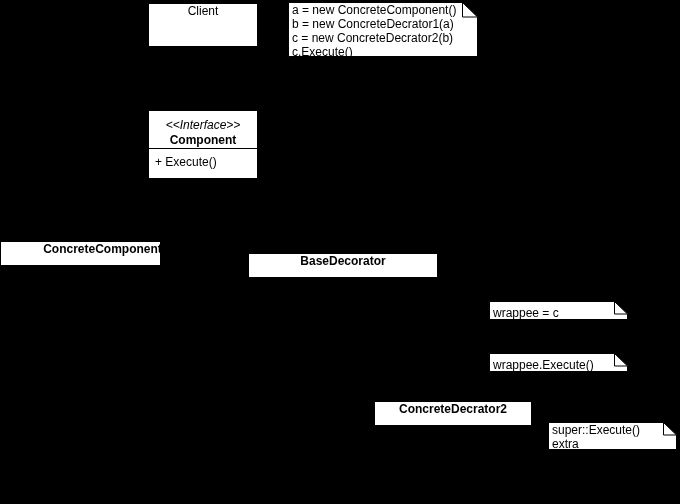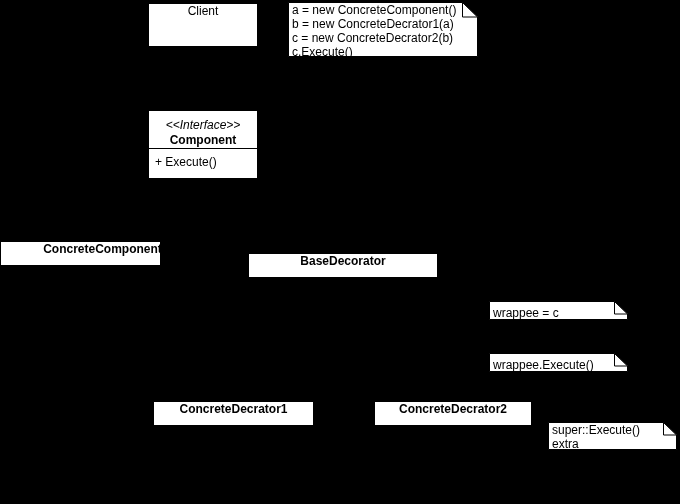--- a/index.html
+++ b/index.html
@@ -87,23 +87,20 @@
   <div class="uml-note" style="left:489px;top:341px;width:139px;height:19px;margin-top:12px;">
     <svg width="139" height="19" viewBox="0 0 139 19">
       <path d="M0.5,0.5 L125.5,0.5 L138.5,13 L138.5,18.5 L0.5,18.5 Z" fill="#ffffff" stroke="#000000" stroke-width="1"></path>
       <path d="M125.5,0.5 L125.5,13 L138.5,13 Z" fill="#ffffff" stroke="#000000" stroke-width="1"></path>
     </svg>
     <div class="note-text vcenter">
       <div>wrappee.Execute()</div>
     </div>
   </div>
 
-  <div class="uml-class" style="left:153px;top:401px;width:161px;height:25px;">
-    <span>ConcreteDecrator1</span>
-  </div>
 
   <div class="uml-class" style="left:374px;top:401px;width:158px;height:25px;">
     <span>ConcreteDecrator2</span>
   </div>
 
   <div class="uml-note" style="left:548px;top:422px;width:129px;height:28px;">
     <svg width="129" height="28" viewBox="0 0 129 28">
       <path d="M0.5,0.5 L115.5,0.5 L128.5,13 L128.5,27.5 L0.5,27.5 Z" fill="#ffffff" stroke="#000000" stroke-width="1"></path>
       <path d="M115.5,0.5 L115.5,13 L128.5,13 Z" fill="#ffffff" stroke="#000000" stroke-width="1"></path>
     </svg>

